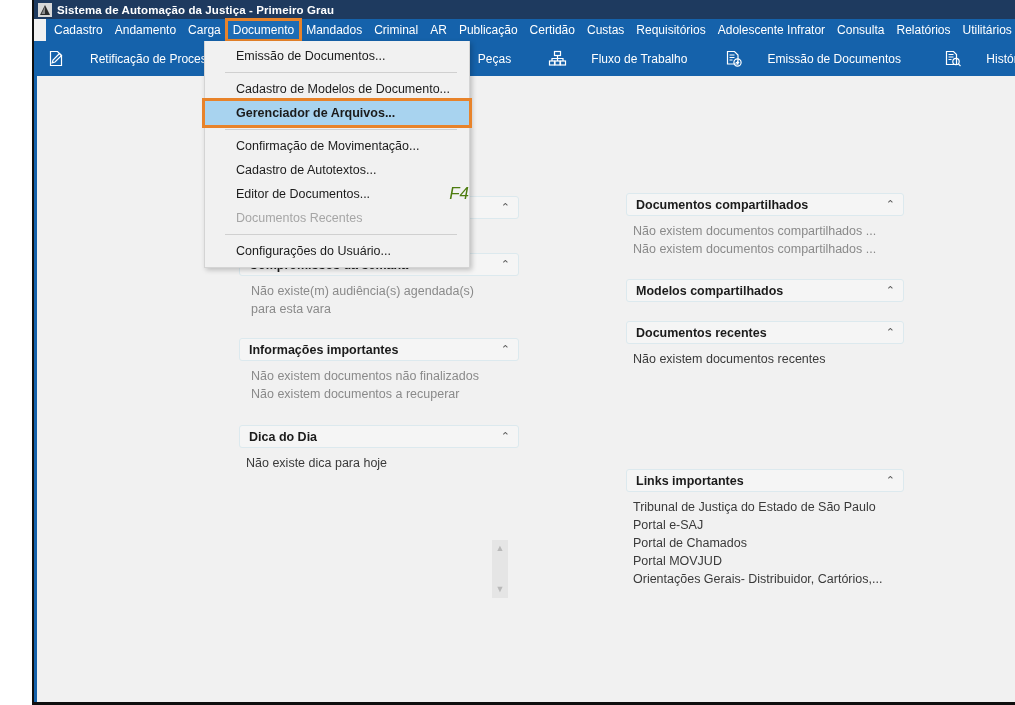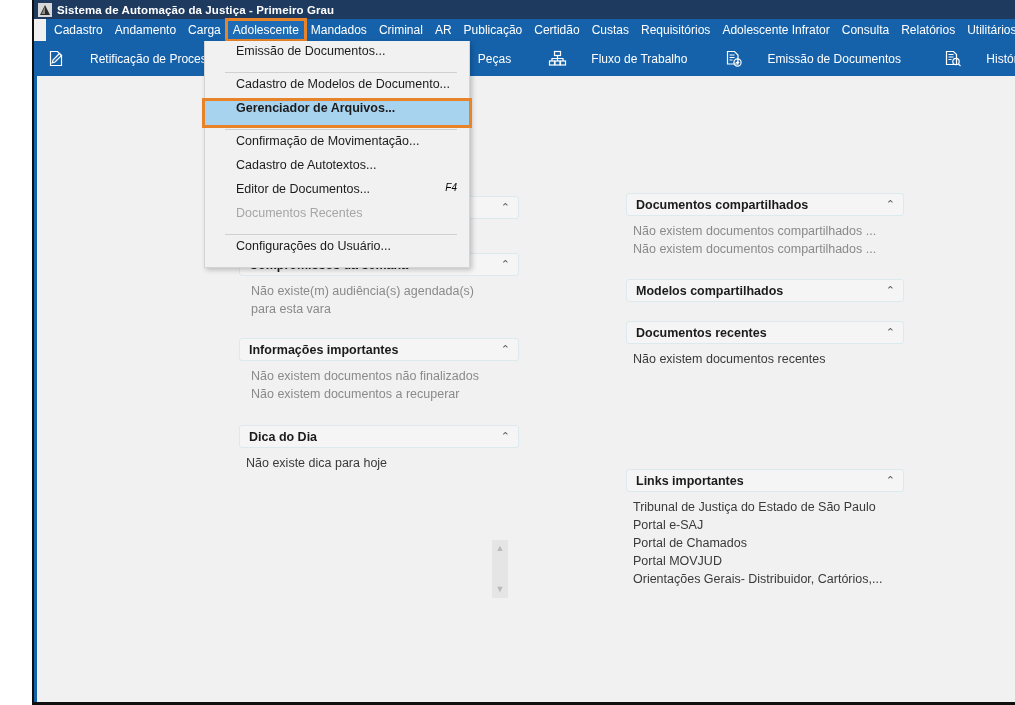--- a/index.html
+++ b/index.html
@@ -97,39 +97,39 @@
     top: 41px; left: 170px;
     width: 266px;
     background: #f1f1f1;
     border: 1px solid #d4d4d4;
     border-top: none;
     box-shadow: 2px 2px 5px rgba(0,0,0,0.22);
     z-index: 50;
     padding: 3px 0 4px 0;
   }
   .dd-item {
-    display: flex; 
+    display: flex; align-items: center;
     height: 24px;
-    padding-left: 31px; padding-right: 12px;
+    padding-left: 31px; padding-right: 0;
     font-size: 12.5px; color: #1b1b1b;
     white-space: nowrap;
     position: relative;
   }
   .dd-item.disabled { color: #a6a6a6; }
   .dd-item.selected {
     background: #a8d3ef;
   }
   .dd-item.highlighted-box {
     outline: 3px solid #e8832a;
     z-index: 55;
     font-weight: bold;
   }
   .dd-item .accel {
     margin-left: auto;
-    font-size: 10px; color: #000000; font-style: italic;
+    font-size: 17px; color: #4d7c0f; font-style: italic;
   }
   .dd-sep {
     height: 1px; background: #d0d0d0;
     margin: 4px 12px 4px 20px;
   }
 
   
   .content {
     position: absolute; top: 76px; left: 0; right: 0; bottom: 0;
     background: #f1f1f1;
@@ -197,21 +197,21 @@
         <polygon points="7,3.4 7,11 3.5,11" fill="#8a8a8a"></polygon>
       </svg>
     </span>
     <span class="title-text">Sistema de Automação da Justiça - Primeiro Grau</span>
   </div>
 
   <div class="menubar">
     <div class="menu-item">Cadastro</div>
     <div class="menu-item">Andamento</div>
     <div class="menu-item">Carga</div>
-    <div class="menu-item open highlighted-box">Adolescente</div>
+    <div class="menu-item open highlighted-box">Documento</div>
     <div class="menu-item">Mandados</div>
     <div class="menu-item">Criminal</div>
     <div class="menu-item">AR</div>
     <div class="menu-item">Publicação</div>
     <div class="menu-item">Certidão</div>
     <div class="menu-item">Custas</div>
     <div class="menu-item">Requisitórios</div>
     <div class="menu-item">Adolescente Infrator</div>
     <div class="menu-item">Consulta</div>
     <div class="menu-item">Relatórios</div>

